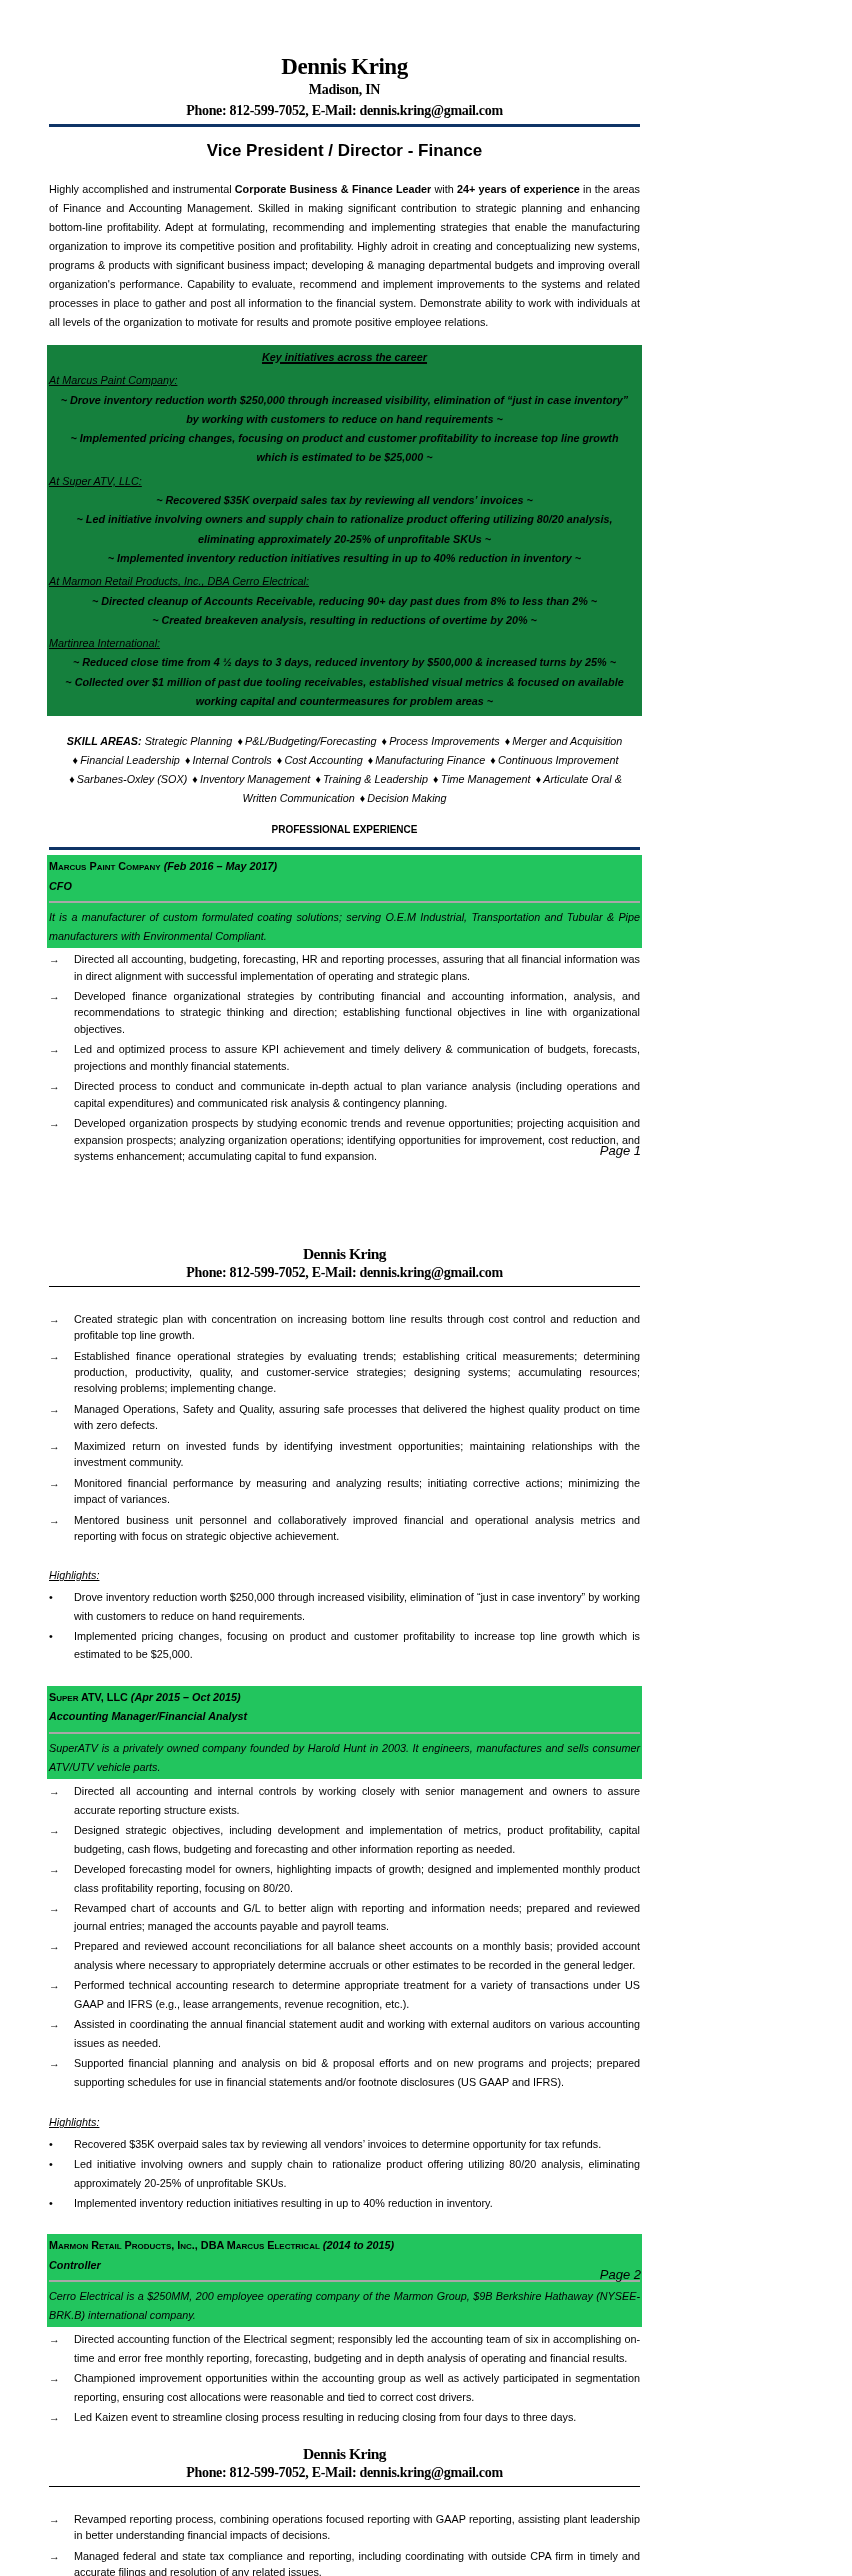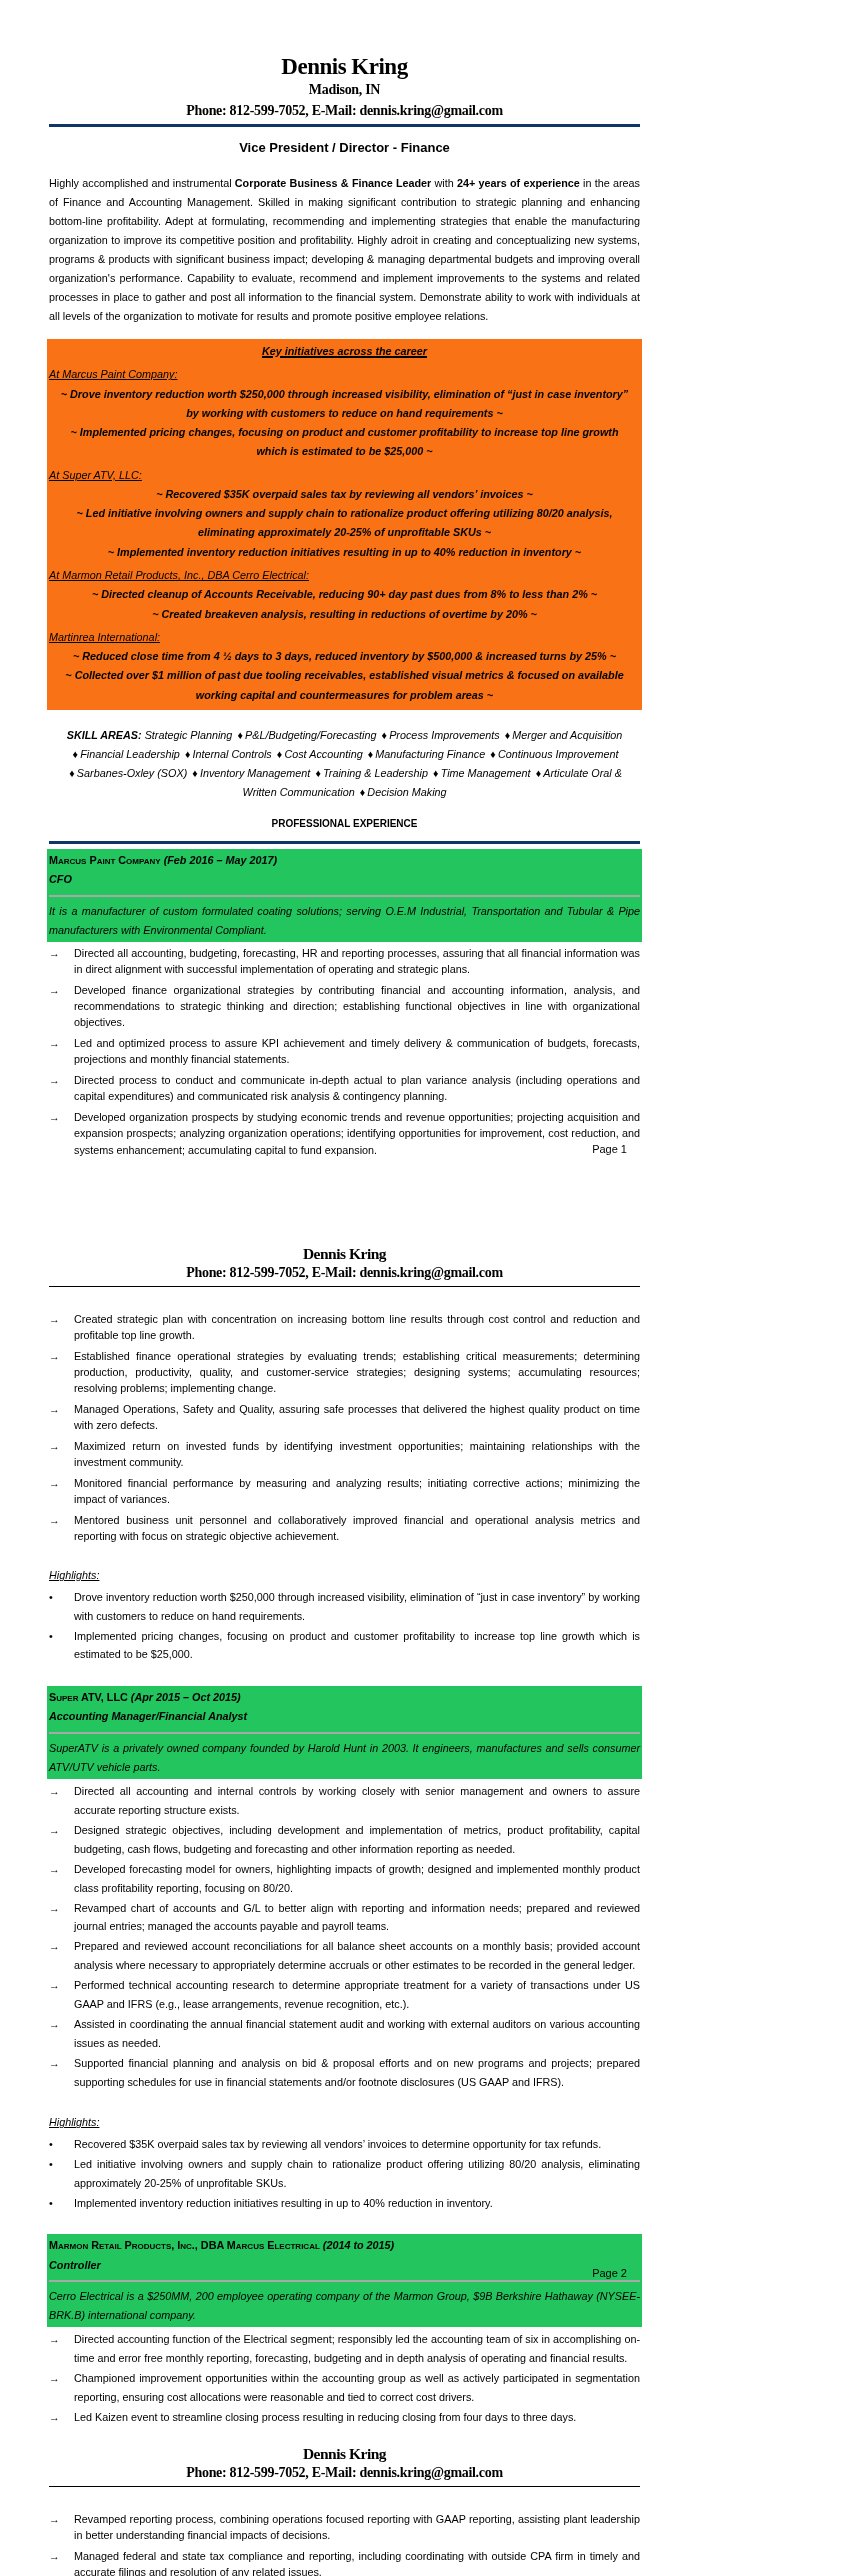--- a/index.html
+++ b/index.html
@@ -35,28 +35,28 @@
     font-weight: bold;
     text-align: center;
     font-size: 14px;
     line-height: 1.45;
     letter-spacing: -0.3px;
   }
   .rule-blue { height: 3.1px; background: #0f3466; margin: 3.1px 0 0 0; }
   .rule-black { height: 1px; background: #000; margin: 3.1px 0 0 0; }
 
   .headline {
-    text-align: center; font-weight: bold; font-size: 13px;
+    text-align: center; font-weight: bold; font-size: 17px;
     margin: 10.3px 0 16.5px 0;
   }
   .summary { text-align: justify; line-height: 1.76; }
   .summary b { font-weight: bold; }
 
   .initiatives {
-    background: #f97316;
+    background: #15803d;
     margin-top: 12.4px;
     padding: 2.1px 2.1px 5.2px 2.1px;
     margin-left: -2.1px; margin-right: -2.1px;
   }
   .init-title {
     text-align: center; font-weight: bold; font-style: italic;
     text-decoration: underline; text-decoration-thickness: 1.5px;
     font-size: 10.8px; line-height: 1.9;
   }
   .init-company {
@@ -101,21 +101,21 @@
     position: absolute; left: 0; top: 0; width: 15.5px;
   }
   ul.dots li { line-height: 1.75; margin-bottom: 1px; }
   .highlights-label {
     font-style: italic; text-decoration: underline;
     margin-top: 22px; line-height: 1.7;
   }
   .job-gap { height: 20.6px; }
 
   .page-num {
-    position: absolute; right: 104px; font-size: 11px;
+    position: absolute; right: 90px; font-style: italic; font-size: 13px;
   }
   .page1 .page-num { top: 1141px; }
   .page2 .page-num { top: 1059px; }
 </style>
 </head>
 <body>
 
 <div class="page page1">
   <div class="hdr-name">Dennis Kring</div>
   <div class="hdr-line">Madison, IN</div>

